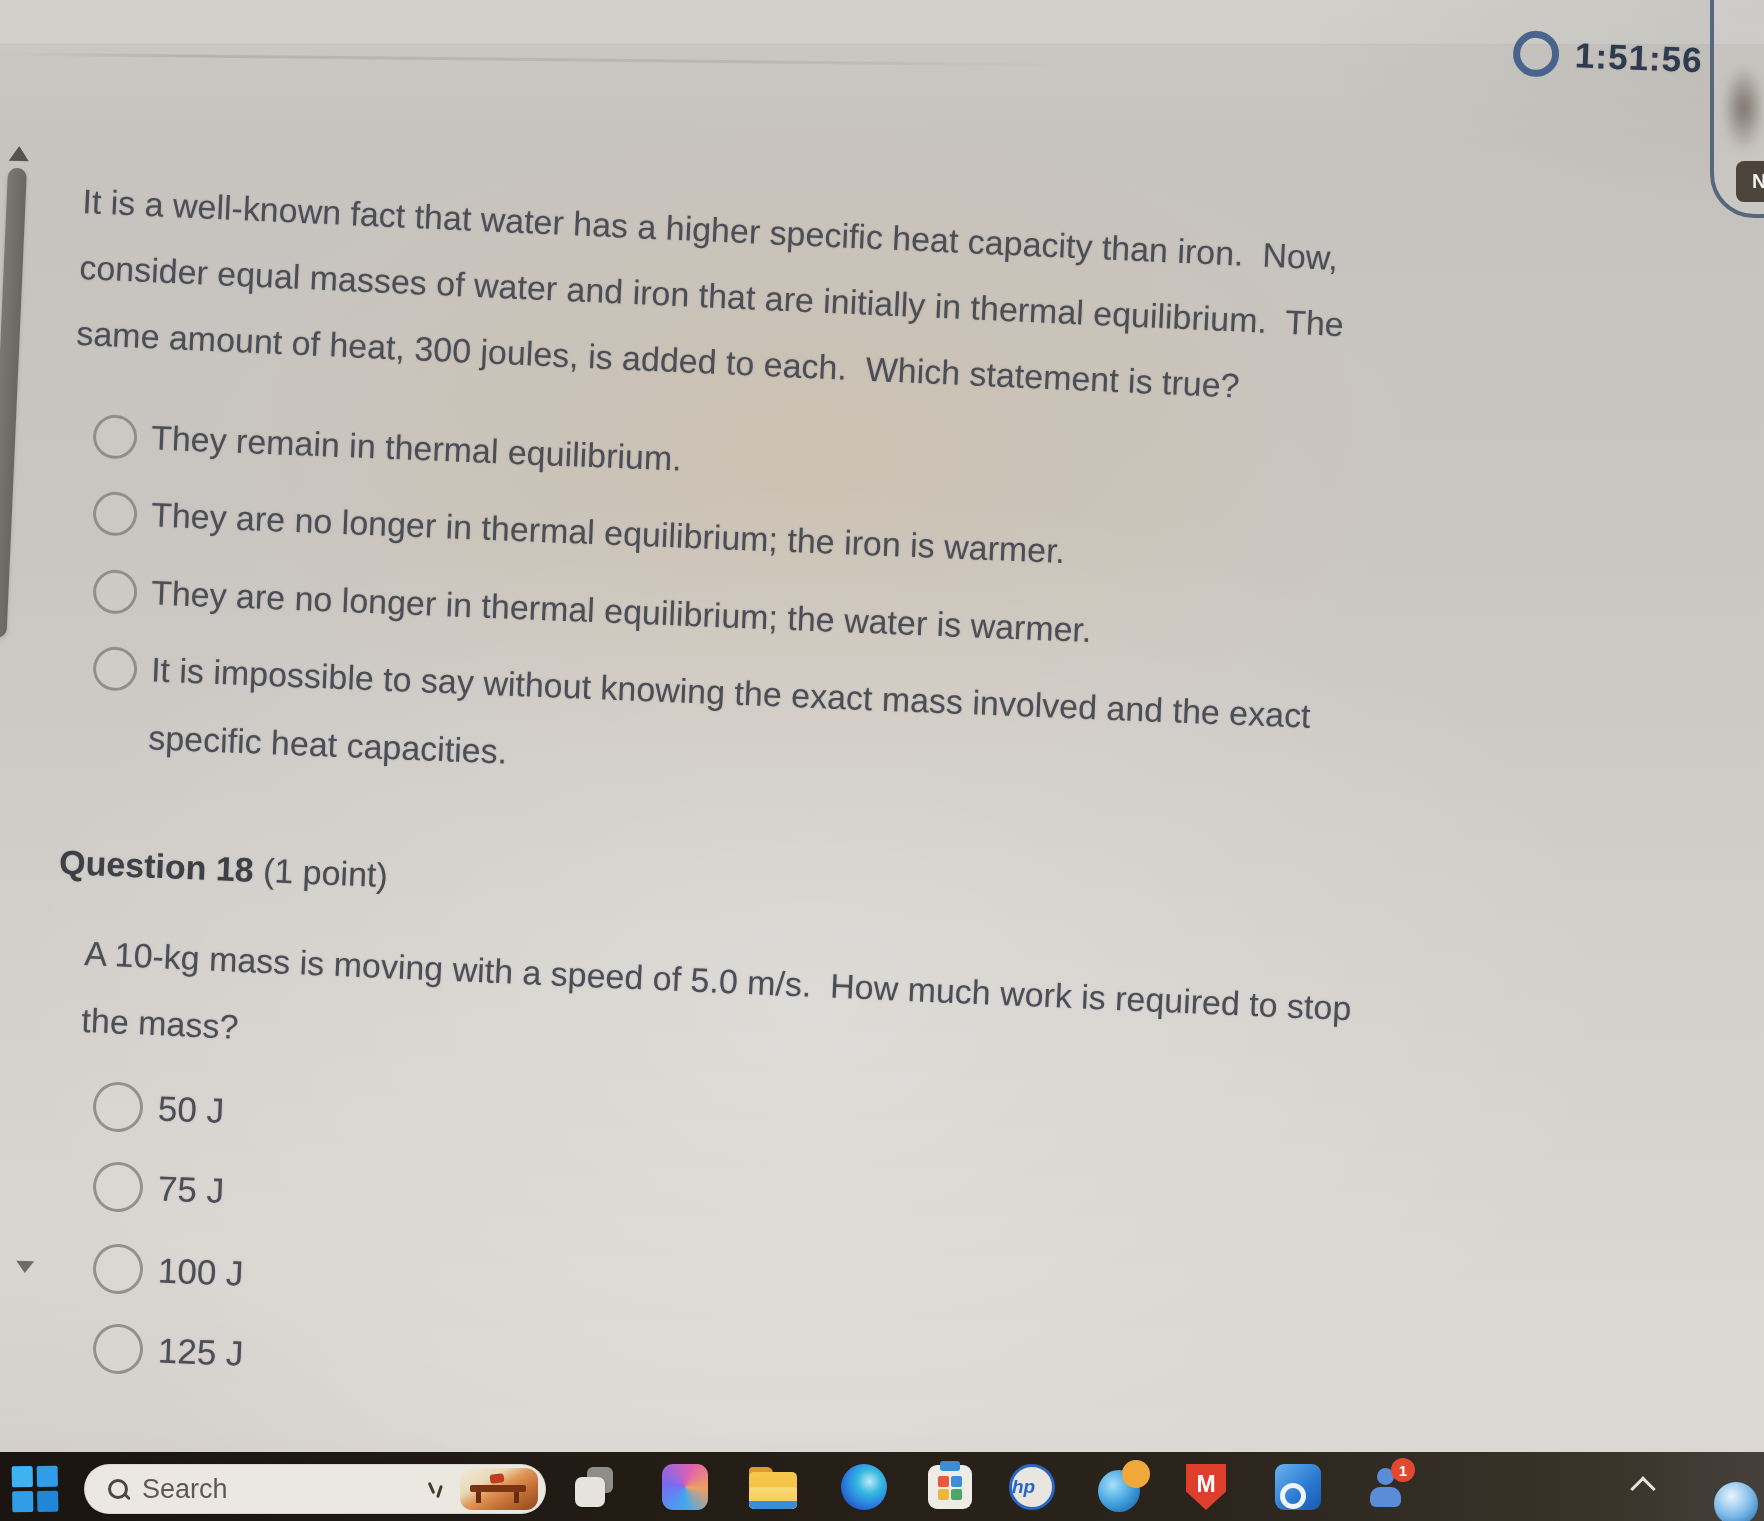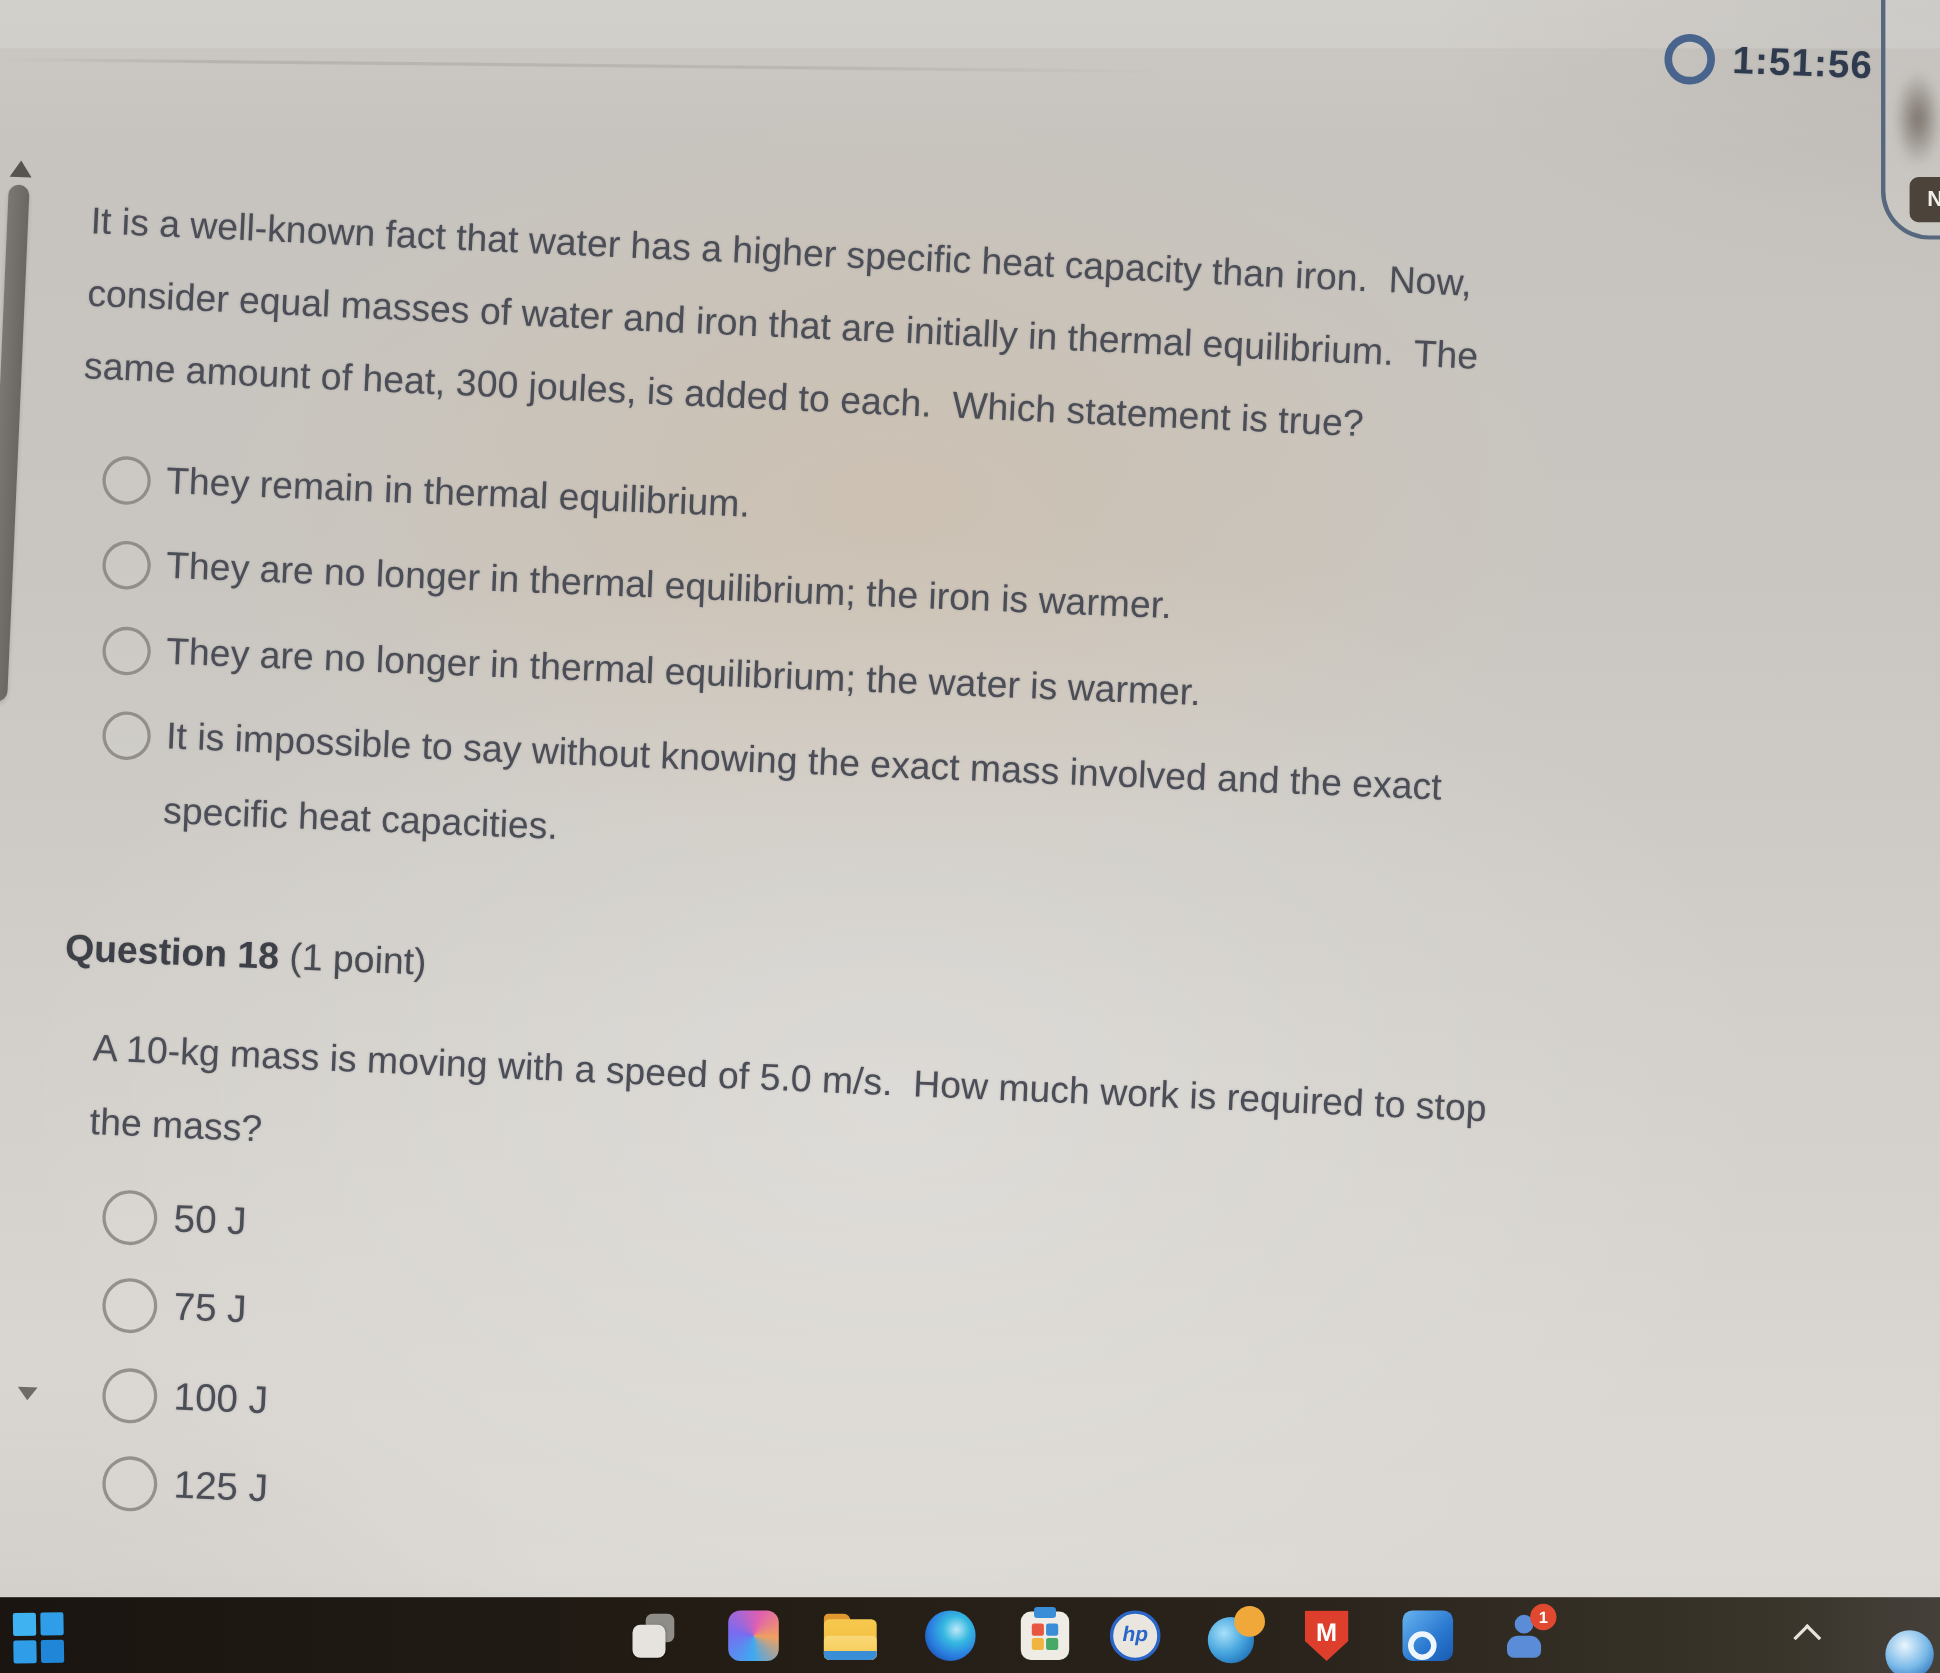--- a/index.html
+++ b/index.html
@@ -117,21 +117,21 @@
     background:radial-gradient(circle at 62% 38%,#bfe8f8 0%,#35b8e0 30%,#2a7de0 60%,#1a4fb0 85%),
                conic-gradient(from 210deg,#45e0a0,#2ec4e8 35%,#1a66d6 70%,#45e0a0);
     background-blend-mode:normal;}
   .store{left:928px;top:13px;width:44px;height:44px;background:#efece6;border-radius:9px;}
   .store .tab{position:absolute;left:12px;top:-4px;width:20px;height:10px;background:#3a8ed8;border-radius:3px;}
   .store .grid{position:absolute;left:10px;top:11px;width:24px;height:24px;display:grid;
     grid-template-columns:11px 11px;grid-template-rows:11px 11px;gap:2px;}
   .store .grid i{display:block;border-radius:2px;}
   .store .g1{background:#e85840}.store .g2{background:#3a8ed8}.store .g3{background:#f0b53f}.store .g4{background:#48a868}
   .hp{left:1009px;top:12px;width:40px;height:40px;border-radius:50%;background:#e9e6e0;
-    border:3px solid #2a66c8;display:flex;align-items:center;justify-content:center;
+    border:3px solid #2a66c8;display:flex;align-items:center;
     font-size:19px;font-weight:700;font-style:italic;color:#2a66c8;}
   .weather{left:1098px;top:14px;width:46px;height:46px;}
   .weather .globe{position:absolute;left:0;top:4px;width:42px;height:42px;border-radius:50%;
     background:radial-gradient(circle at 35% 35%,#a8e0f8,#4aa8e0 45%,#1f72b8 82%);}
   .weather .sun{position:absolute;left:24px;top:-6px;width:28px;height:28px;border-radius:50%;background:#f0a83a;}
   .mcafee{left:1186px;top:12px;width:40px;height:46px;background:#dd3f2c;
     clip-path:polygon(0 0,100% 0,100% 60%,50% 100%,0 60%);display:flex;justify-content:center;
     color:#fff;font-weight:700;font-size:23px;line-height:40px;}
   .outlook{left:1275px;top:12px;width:46px;height:46px;border-radius:9px;
     background:linear-gradient(135deg,#68b4f0,#2a78d0 60%,#1a5ab0);}
@@ -230,20 +230,32 @@
   </div>
 
   <div class="taskbar">
     <div class="tb win-logo">
       <div class="wtl"></div>
       <div class="wtr"></div>
       <div class="wbl"></div>
       <div class="wbr"></div>
     </div>
 
+    <div class="tb search-pill">
+      <div class="mag"></div>
+      <div class="search-text">Search</div>
+      <div class="scribble">
+          <i></i>
+          <i></i>
+        </div>
+      <div class="pill-art">
+        <div class="blob"></div>
+          <div class="table"></div>
+      </div>
+    </div>
 
     <div class="tb tv">
       <div class="back"></div>
       <div class="front"></div>
     </div>
     <div class="tb copilot"></div>
     <div class="tb folder">
       <div class="tab"></div>
       <div class="body"></div>
       <div class="frontp"></div>

